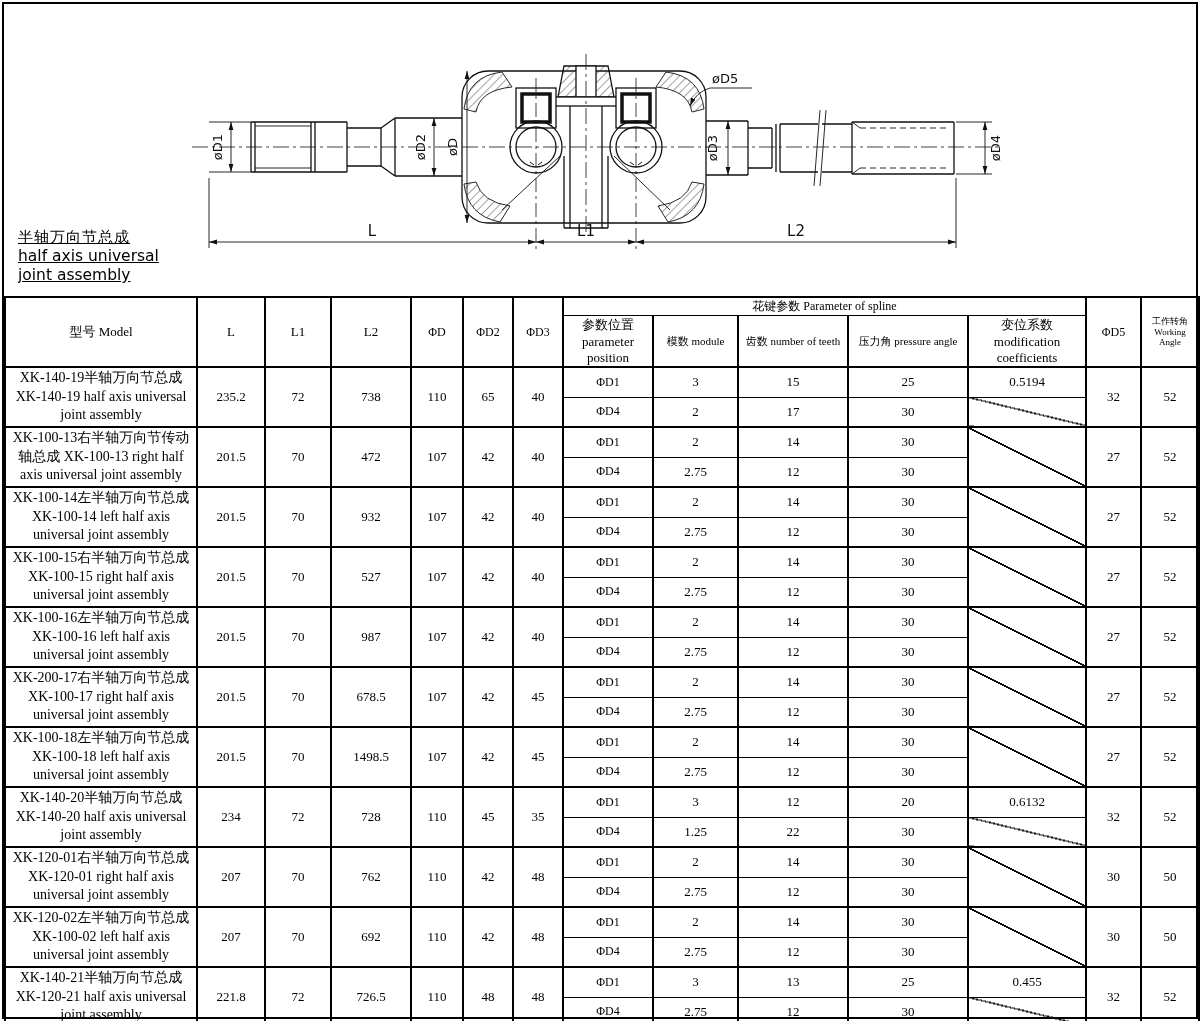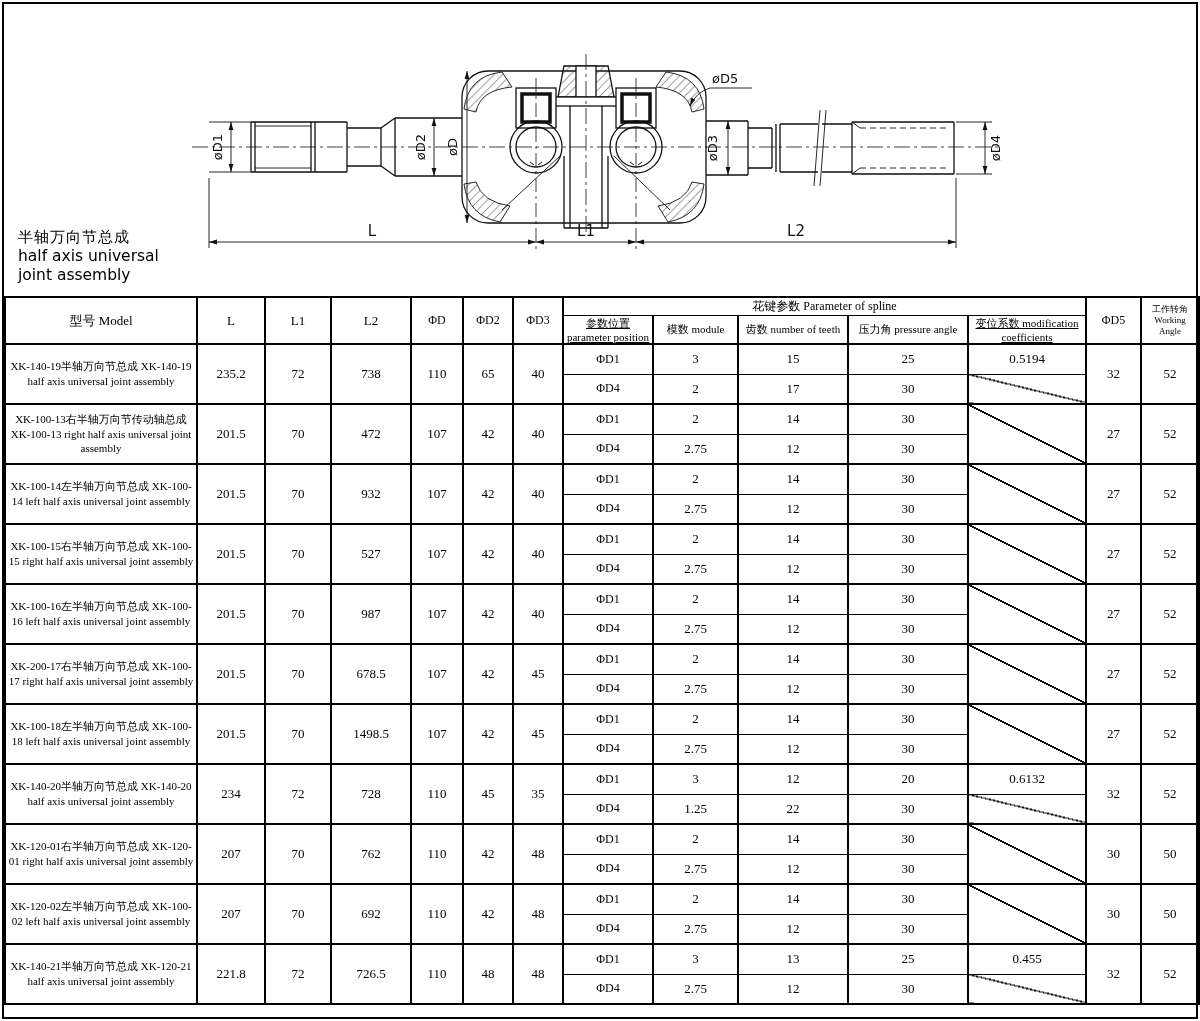--- a/index.html
+++ b/index.html
@@ -1,34 +1,34 @@
 <!DOCTYPE html>
 <html><head>
 <meta charset="utf-8">
 <style>
   html,body{margin:0;padding:0;background:#fff;}
   .sheet{position:relative;width:1192px;height:1013px;margin:2px;border:2px solid #000;
          font-family:"Liberation Serif",serif;color:#000;background:#fff;}
   .draw-area{position:relative;width:1192px;height:292px;}
   .draw-area svg{display:block;}
-  .left-label{position:absolute;left:14px;top:224px;width:170px;line-height:1.25;}
+  .left-label{position:absolute;left:14px;top:224px;width:170px;line-height:1.25;text-decoration:underline;}
   .left-label .cn{font-family:"DejaVu Sans",sans-serif;font-size:15px;letter-spacing:1px;}
   .left-label .en{font-family:"DejaVu Sans",sans-serif;font-size:15.5px;}
   table.spec{width:100%;border-collapse:collapse;table-layout:fixed;}
   table.spec th,table.spec td{border:2px solid #000;text-align:center;vertical-align:middle;
       padding:0 2px;font-weight:normal;overflow:hidden;}
   table.spec thead tr.h1{height:15px;}
   table.spec thead tr.h2{height:20px;}
   tbody tr{height:30px;}
   .f13{font-size:13px;}
   .f12{font-size:12px;}
   .f11{font-size:11px;}
-  .small-h{font-size:11px;text-decoration:underline;}
+  .small-h{font-size:13px;}
   .wa-h{font-size:9px;line-height:1.2;}
-  td.model{font-size:11px;line-height:1.35;margin-left:30px;}
+  td.model{font-size:14px;line-height:1.35;margin-left:30px;}
   td.num{font-size:13px;}
   td.pos{font-size:12px;}
   .thin-b{border-bottom-width:1px !important;}
   .thin-t{border-top-width:1px !important;}
   td.diag{background:linear-gradient(to top right,
       transparent calc(50% - 0.7px),#111 calc(50% - 0.7px),
       #111 calc(50% + 0.7px),transparent calc(50% + 0.7px));}
   .dim-text{font-family:"DejaVu Sans",sans-serif;font-size:13px;fill:#111;}
   .dim-text-lg{font-family:"DejaVu Sans",sans-serif;font-size:15px;fill:#111;}
 </style>

